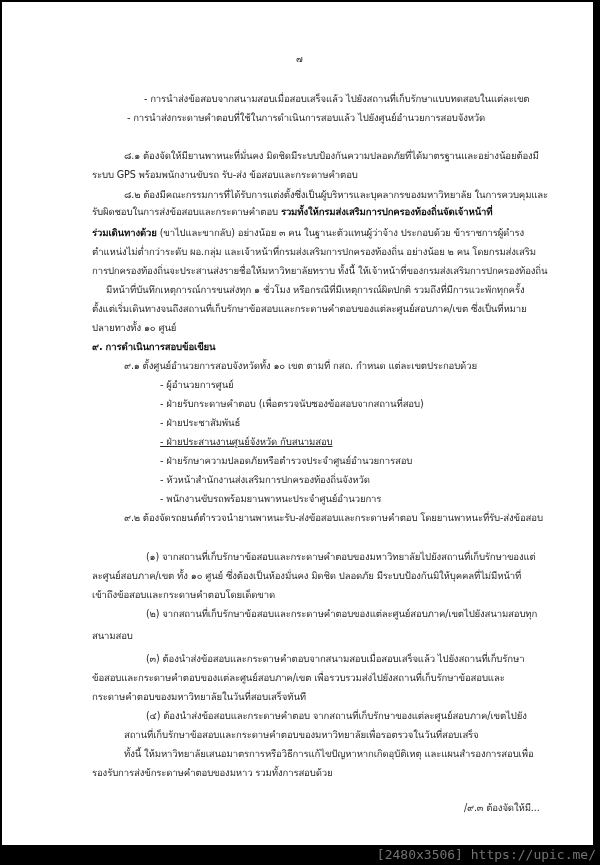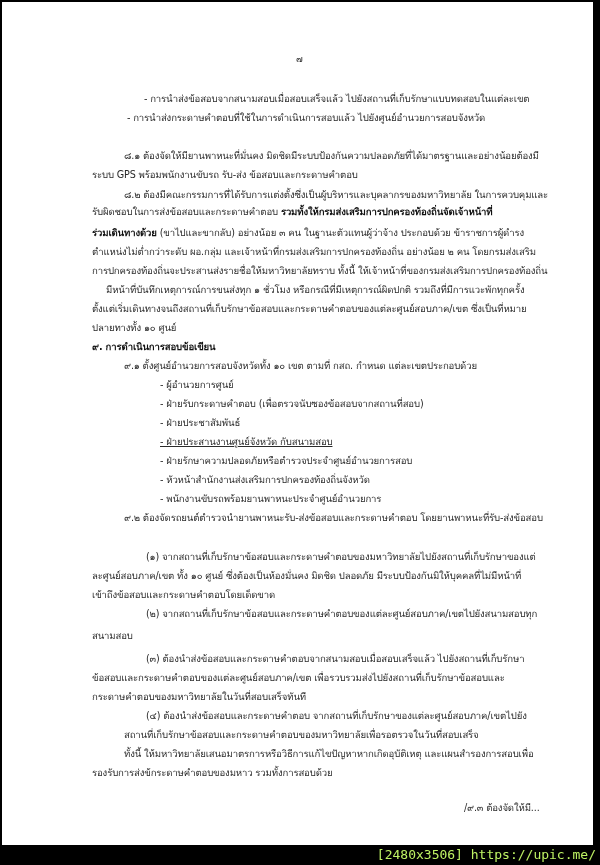--- a/index.html
+++ b/index.html
@@ -11,21 +11,21 @@
       position: absolute; left: 2px; top: 2px; width: 591px; height: 843px;
       background: #fff; color: #222;
     }
     .line {
       position: absolute; white-space: nowrap; font-size: 9.6px; line-height: 14px;
       letter-spacing: -0.15px; color: #2a2a2a;
     }
     .b { font-weight: bold; color: #111; }
     .pno { font-size: 9px; }
     .watermark {
-      position: absolute; right: 4px; bottom: 1px; color: #bef264;
+      position: absolute; right: 4px; bottom: 1px; color: #737373;
       font-family: "DejaVu Sans Mono", "Liberation Mono", monospace; font-size: 13px; line-height: 18px;
     }
   </style>
 </head>
 <body>
 
 <div class="page">
   <div class="line pno" style="left:294px;top:50px;">๗</div>
 
   <div class="line" style="left:142px;top:90px;">- การนำส่งข้อสอบจากสนามสอบเมื่อสอบเสร็จแล้ว ไปยังสถานที่เก็บรักษาแบบทดสอบในแต่ละเขต</div>

